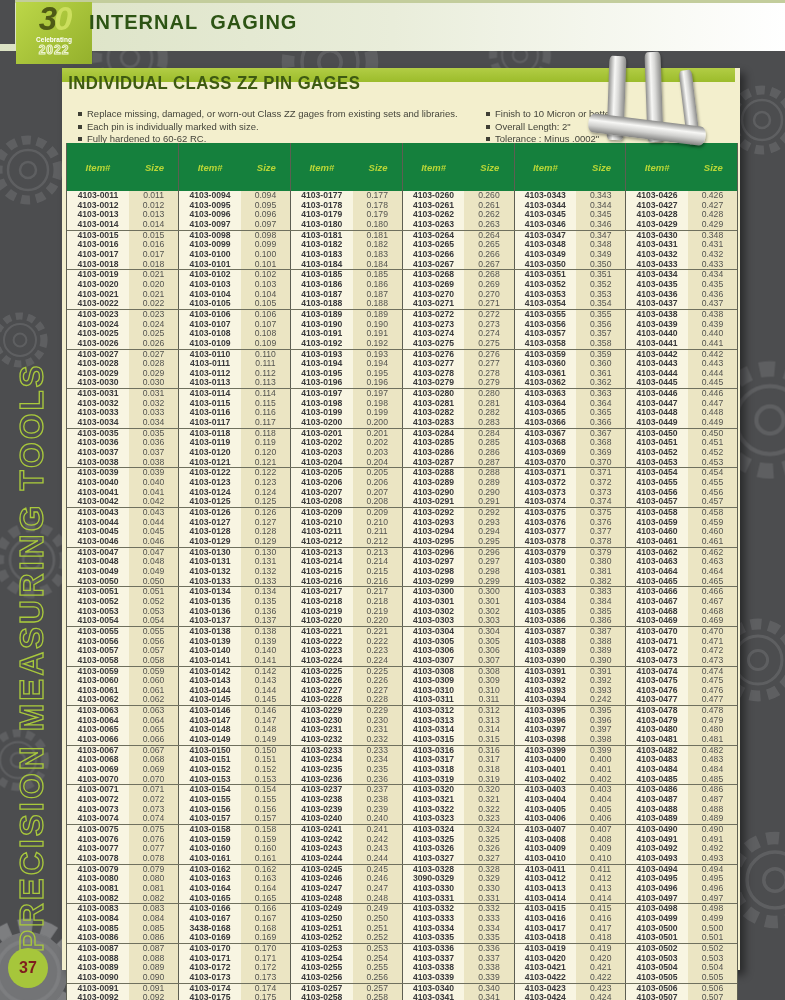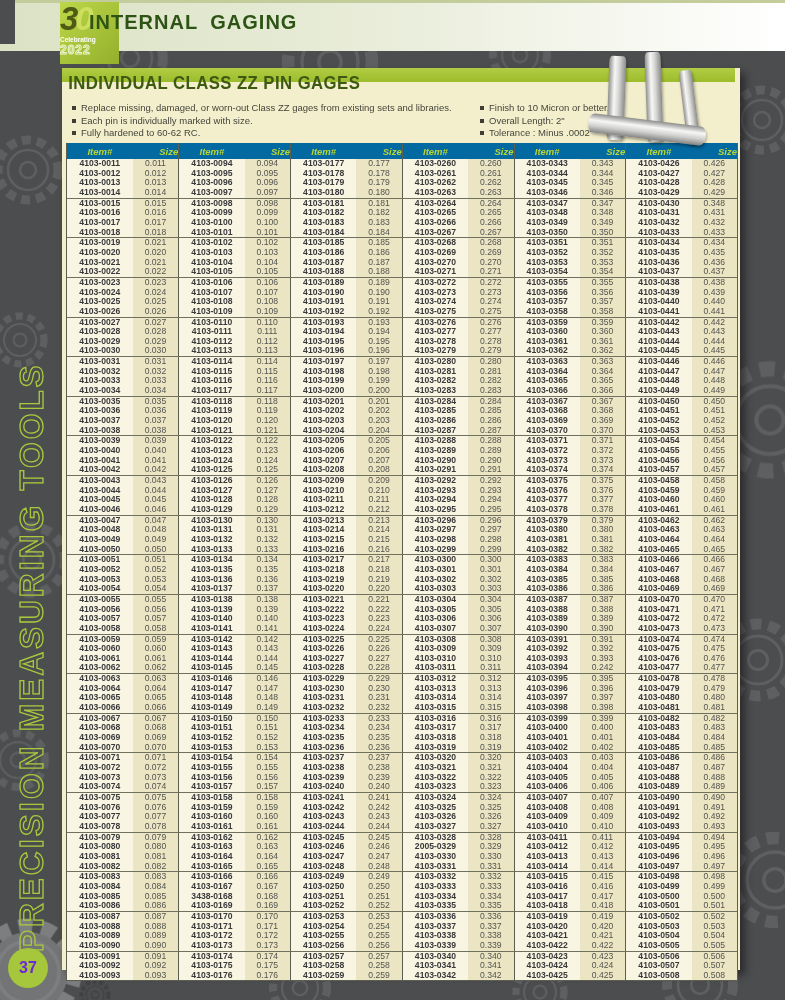--- a/index.html
+++ b/index.html
@@ -4,49 +4,49 @@
 <style>
   html,body{margin:0;padding:0;background:#333;}
   .page{position:relative;width:785px;height:1000px;overflow:hidden;background:#4c4d4f;
         font-family:"Liberation Sans",sans-serif;}
   svg.gears{position:absolute;left:0;top:0;z-index:0;}
   
   .topband{position:absolute;left:0;top:0;width:785px;height:48px;z-index:2;
            background:linear-gradient(90deg,#dbe2c4 0%,#e9edda 50%,#ffffff 100%);
            border-top:3px solid #c3cd9c;}
   .cornerdark{position:absolute;left:0;top:0;width:15px;height:44px;background:#4c4d4f;z-index:3;}
-  .logo{position:absolute;left:16px;top:2px;width:59px;height:62px;z-index:4;
-        background:linear-gradient(135deg,#bcd748,#94b02c);text-align:left;margin-left:44px;}
+  .logo{position:absolute;left:16px;top:2px;width:76px;height:62px;z-index:4;
+        background:linear-gradient(135deg,#bcd748,#94b02c);text-align:center;}
   .logo .digits{font-weight:bold;font-style:italic;font-size:33px;line-height:34px;letter-spacing:-3px;}
   .logo .d3{color:#4e5a15;} .logo .d0{color:#ccdf5e;}
   .logo .cap{font-size:6.5px;color:#ffffff;font-weight:bold;line-height:7px;}
   .logo .year{font-size:12px;line-height:15px;font-weight:bold;color:transparent;
               -webkit-text-stroke:1px #eef4d2;letter-spacing:1px;}
   .title{position:absolute;left:89px;top:11px;z-index:4;font-size:20px;font-weight:bold;
          color:#2d5414;letter-spacing:1px;word-spacing:6px;white-space:nowrap;}
   
   .panel{position:absolute;left:62px;top:68px;width:678px;height:902px;background:#f3efcd;
          box-shadow:5px 5px 8px rgba(0,0,0,.45);z-index:2;}
   .banner{position:absolute;left:0;top:0;width:673px;height:14px;
           background:linear-gradient(180deg,#b2cd45 0%,#9cbc2b 100%);}
   .banner span{display:inline-block;transform:scaleX(.88);transform-origin:left center;
                padding-left:7px;color:#3e5a12;font-weight:bold;font-size:19px;line-height:30px;
                letter-spacing:0.5px;white-space:nowrap;}
   .bullets{position:absolute;top:34px;font-size:9.5px;color:#45453b;}
   .bul-left{left:9px;} .bul-right{left:417px;}
-  ul.blist{list-style:none;margin:0;padding:0;}
+  ul.blist{list-style:none;margin:6px;padding:0;}
   ul.blist li{position:relative;padding-left:10px;line-height:12.6px;white-space:nowrap;}
   ul.blist li::before{content:"";position:absolute;left:1px;top:4px;width:4px;height:4px;background:#3e3e34;}
   
   .tablewrap{position:absolute;left:4px;top:75px;width:670px;display:flex;
              border-left:1px solid #5d5e52;border-right:1px solid #5d5e52;border-bottom:1px solid #5d5e52;}
   table.grp{flex:1 1 0;border-collapse:collapse;table-layout:fixed;width:100%;}
   table.grp + table.grp{border-left:1px solid #5d5e52;}
-  table.grp th{background:#0369a1;color:#b9d637;font-style:italic;font-weight:bold;
-               font-size:9.5px;height:16px;padding:0;text-align:center;}
+  table.grp th{background:#15803d;color:#b9d637;font-style:italic;font-weight:bold;
+               font-size:9.5px;height:16px;padding:16px;text-align:center;}
   table.grp th.it{width:59%;} table.grp th.sz{width:41%;text-align:right;}
   table.grp td{height:9.65px;line-height:9.65px;font-size:8.6px;padding:0;text-align:center;
                white-space:nowrap;overflow:hidden;}
   table.grp td.it{font-weight:bold;color:#39393b;background:#f8f5e2;}
   table.grp td.sz{color:#53534f;background:#ebe5c3;}
   table.grp tbody tr:nth-child(4n) td{border-bottom:1px solid #6f705e;}
   
   .pins{position:absolute;left:586px;top:50px;width:150px;height:92px;z-index:6;}
   .pin{position:absolute;background:linear-gradient(90deg,#8e8e8c,#f7f7f5 35%,#d8d8d6 60%,#8a8a88);
        border-radius:3px/6px;box-shadow:1px 2px 3px rgba(0,0,0,.35);}
@@ -55,21 +55,21 @@
   .pin.v3{left:97px;top:20px;width:13px;height:74px;transform:rotate(-7deg);}
   .pin.h1{left:2px;top:70px;width:118px;height:19px;transform:rotate(7deg);border-radius:6px/8px;
           background:linear-gradient(180deg,#8e8e8c,#f7f7f5 35%,#d0d0ce 65%,#848482);}
   
   .sidebar{position:absolute;left:13px;top:952px;transform:rotate(-90deg);transform-origin:0 0;
            z-index:3;font-size:33px;font-weight:bold;letter-spacing:3px;white-space:nowrap;
            color:transparent;-webkit-text-stroke:1.3px #a9c93c;}
   
   .pagecircle{position:absolute;left:8px;top:948px;width:40px;height:40px;border-radius:50%;
               background:#a6c63b;z-index:8;display:flex;align-items:center;justify-content:center;
-              color:#6d28d9;font-weight:bold;font-size:16px;}
+              color:#7f1d1d;font-weight:bold;font-size:16px;}
 </style>
 </head>
 <body>
 
 <div class="page">
 
   <svg class="gears" width="785" height="1000">
     <defs>
       <g id="gear">
         <circle r="30" fill="none" stroke-width="9" stroke-dasharray="9 6"></circle>
@@ -1440,21 +1440,21 @@
             </tr>
             <tr>
               <td class="it">4103-0327</td>
               <td class="sz">0.327</td>
             </tr>
             <tr>
               <td class="it">4103-0328</td>
               <td class="sz">0.328</td>
             </tr>
             <tr>
-              <td class="it">2005-0329</td>
+              <td class="it">3090-0329</td>
               <td class="sz">0.329</td>
             </tr>
             <tr>
               <td class="it">4103-0330</td>
               <td class="sz">0.330</td>
             </tr>
             <tr>
               <td class="it">4103-0331</td>
               <td class="sz">0.331</td>
             </tr>

